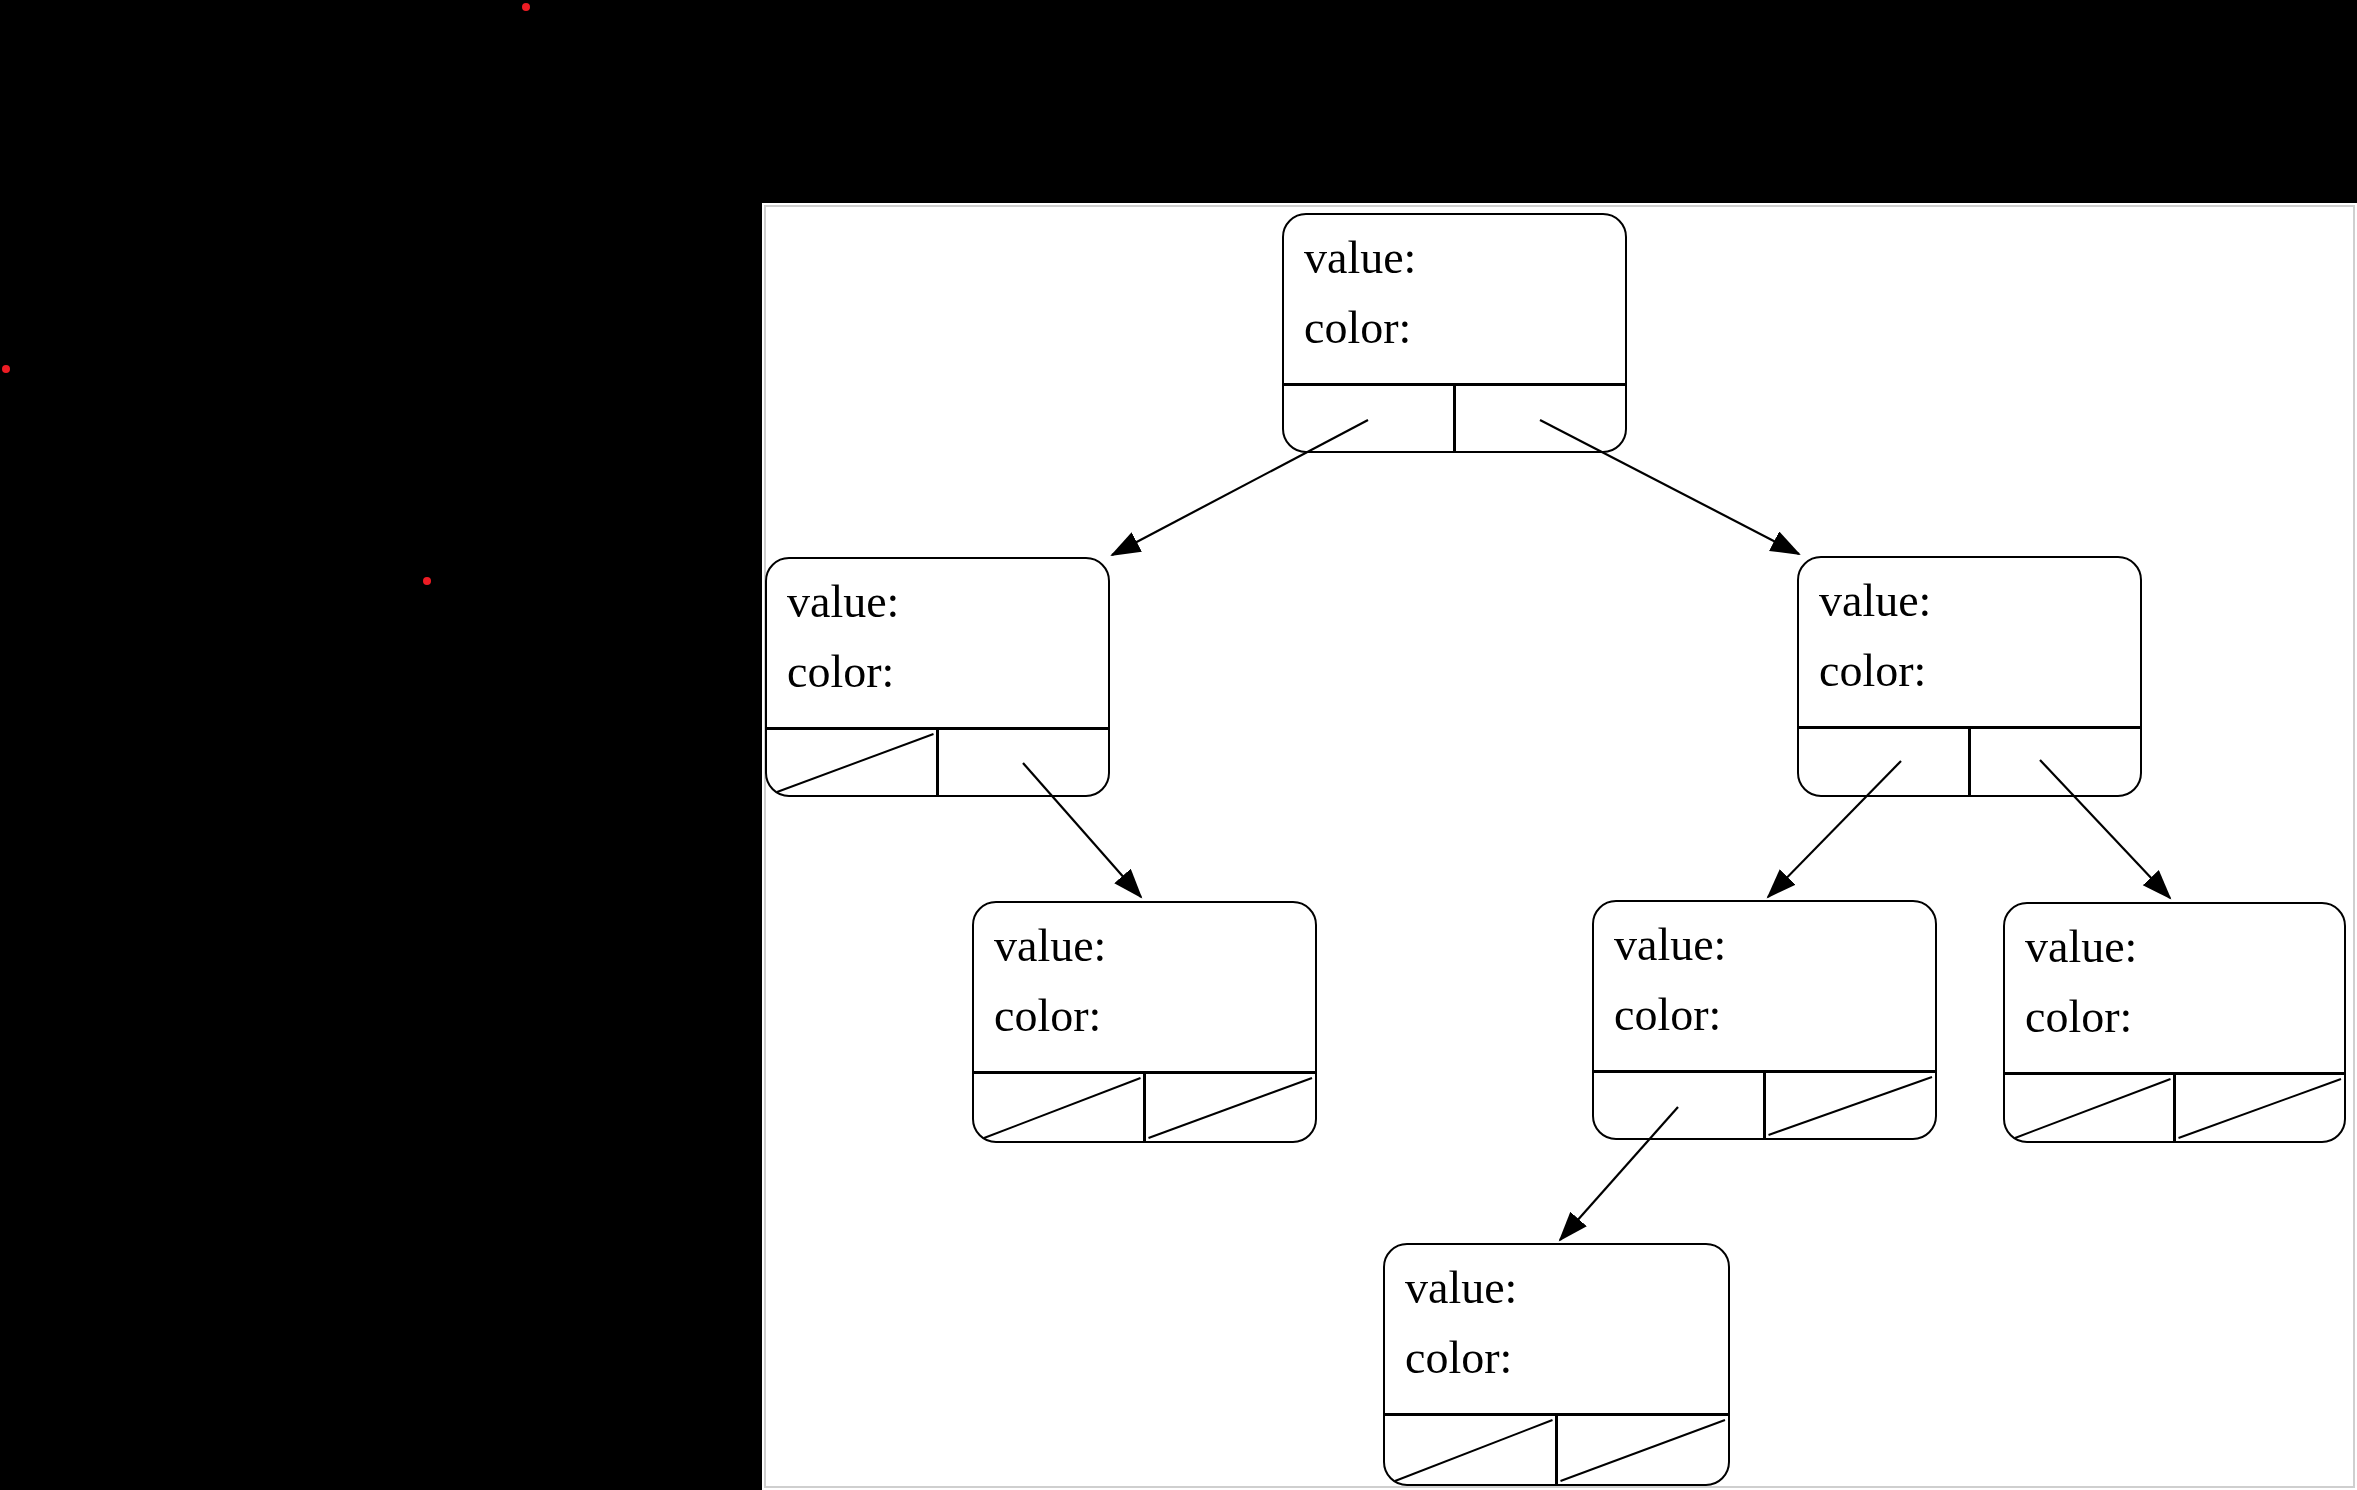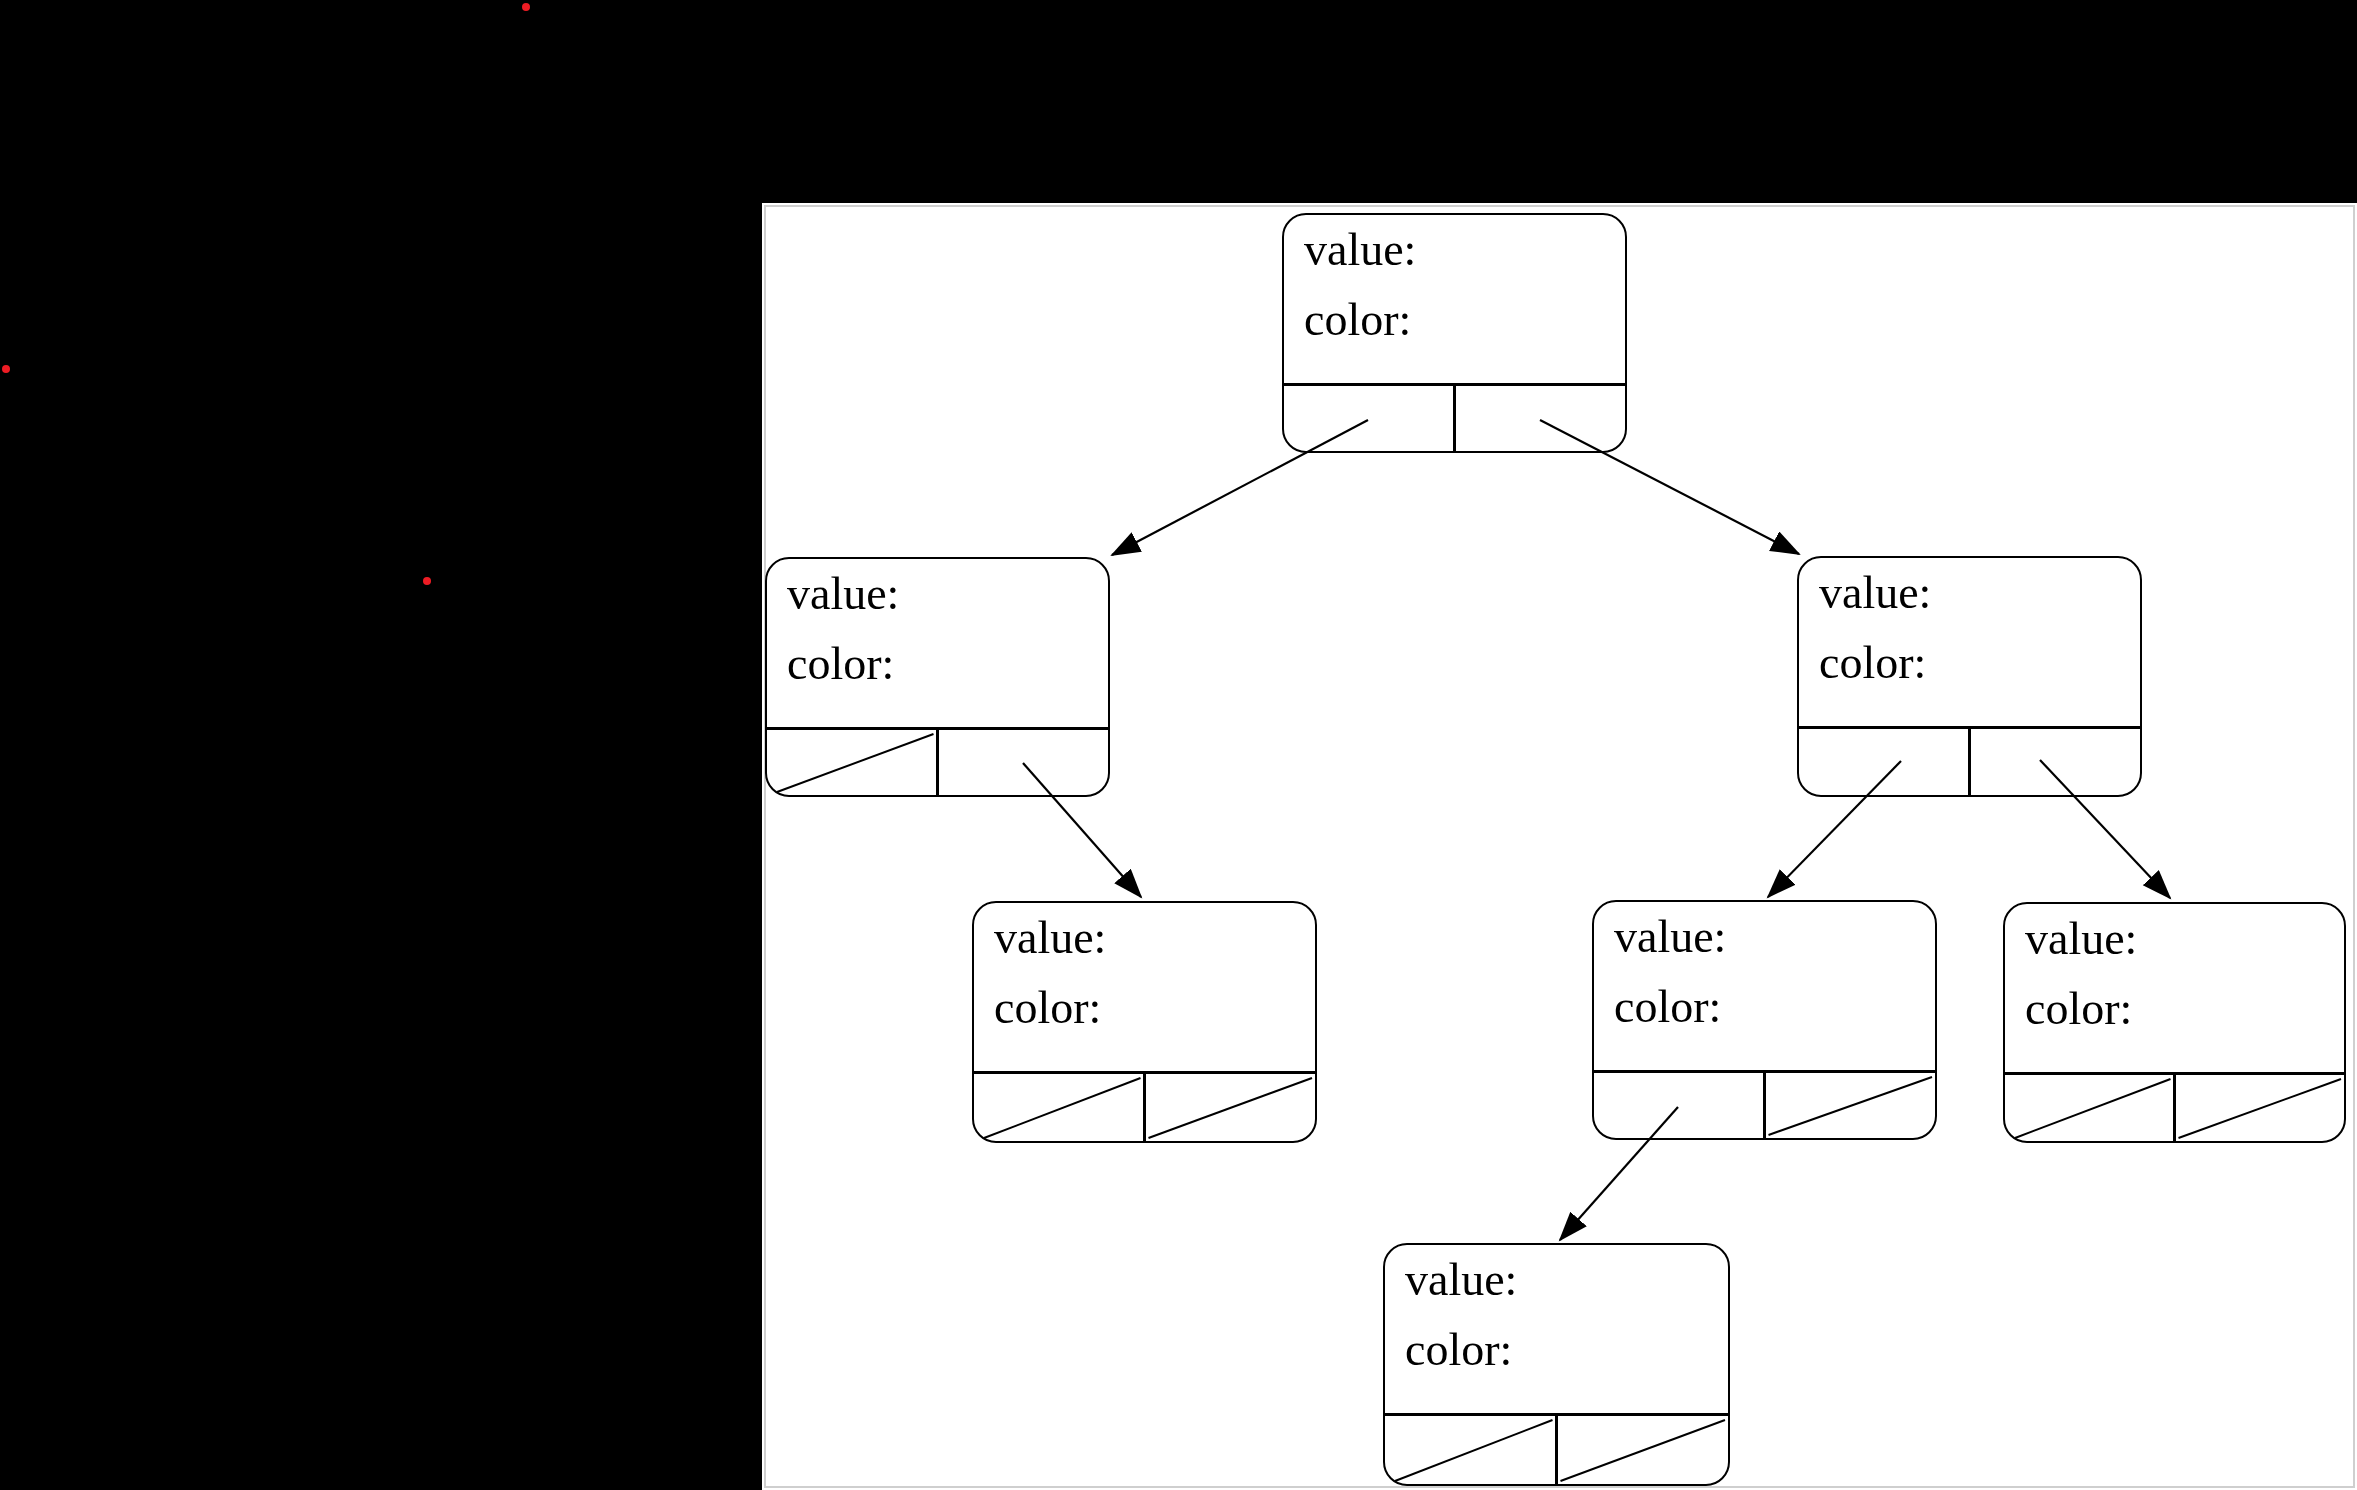--- a/index.html
+++ b/index.html
@@ -13,21 +13,21 @@
     border: 2px solid #000;
     border-radius: 24px;
     background: #fff;
     overflow: hidden;
     display: flex;
     flex-direction: column;
     z-index: 2;
   }
   .fields {
     box-sizing: border-box;
-    padding: 0 0 0 20px;
+    padding: 8px 0 0 20px;
     font-size: 46px;
     line-height: 70px;
     color: #000;
     flex: 0 0 auto;
     border-radius: 6px;
   }
   .pointers {
     flex: 1 1 auto;
     border-top: 3px solid #000;
     display: flex;

